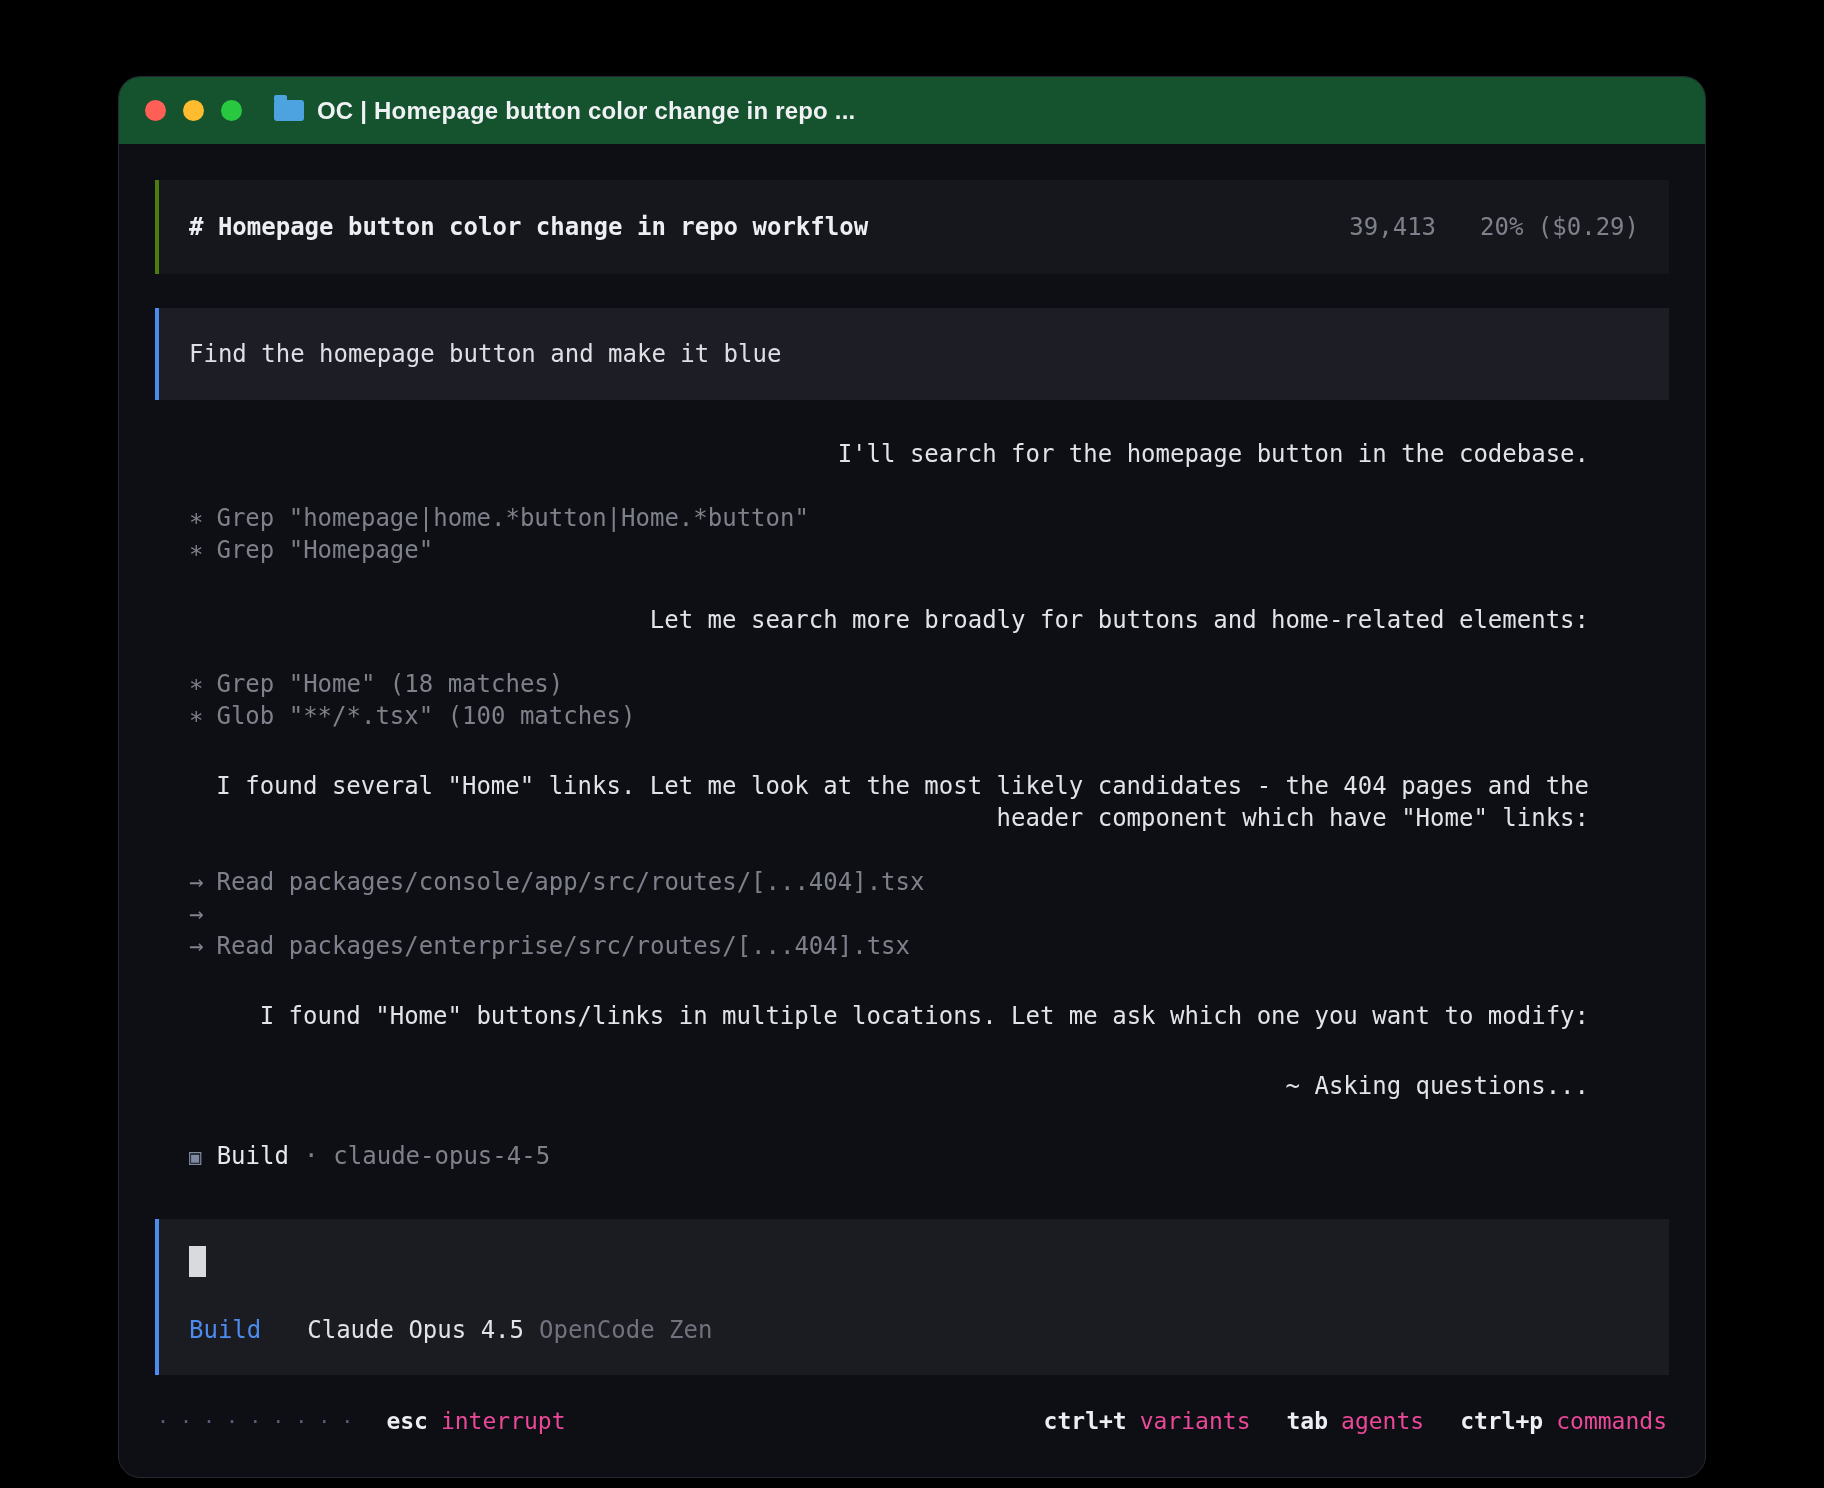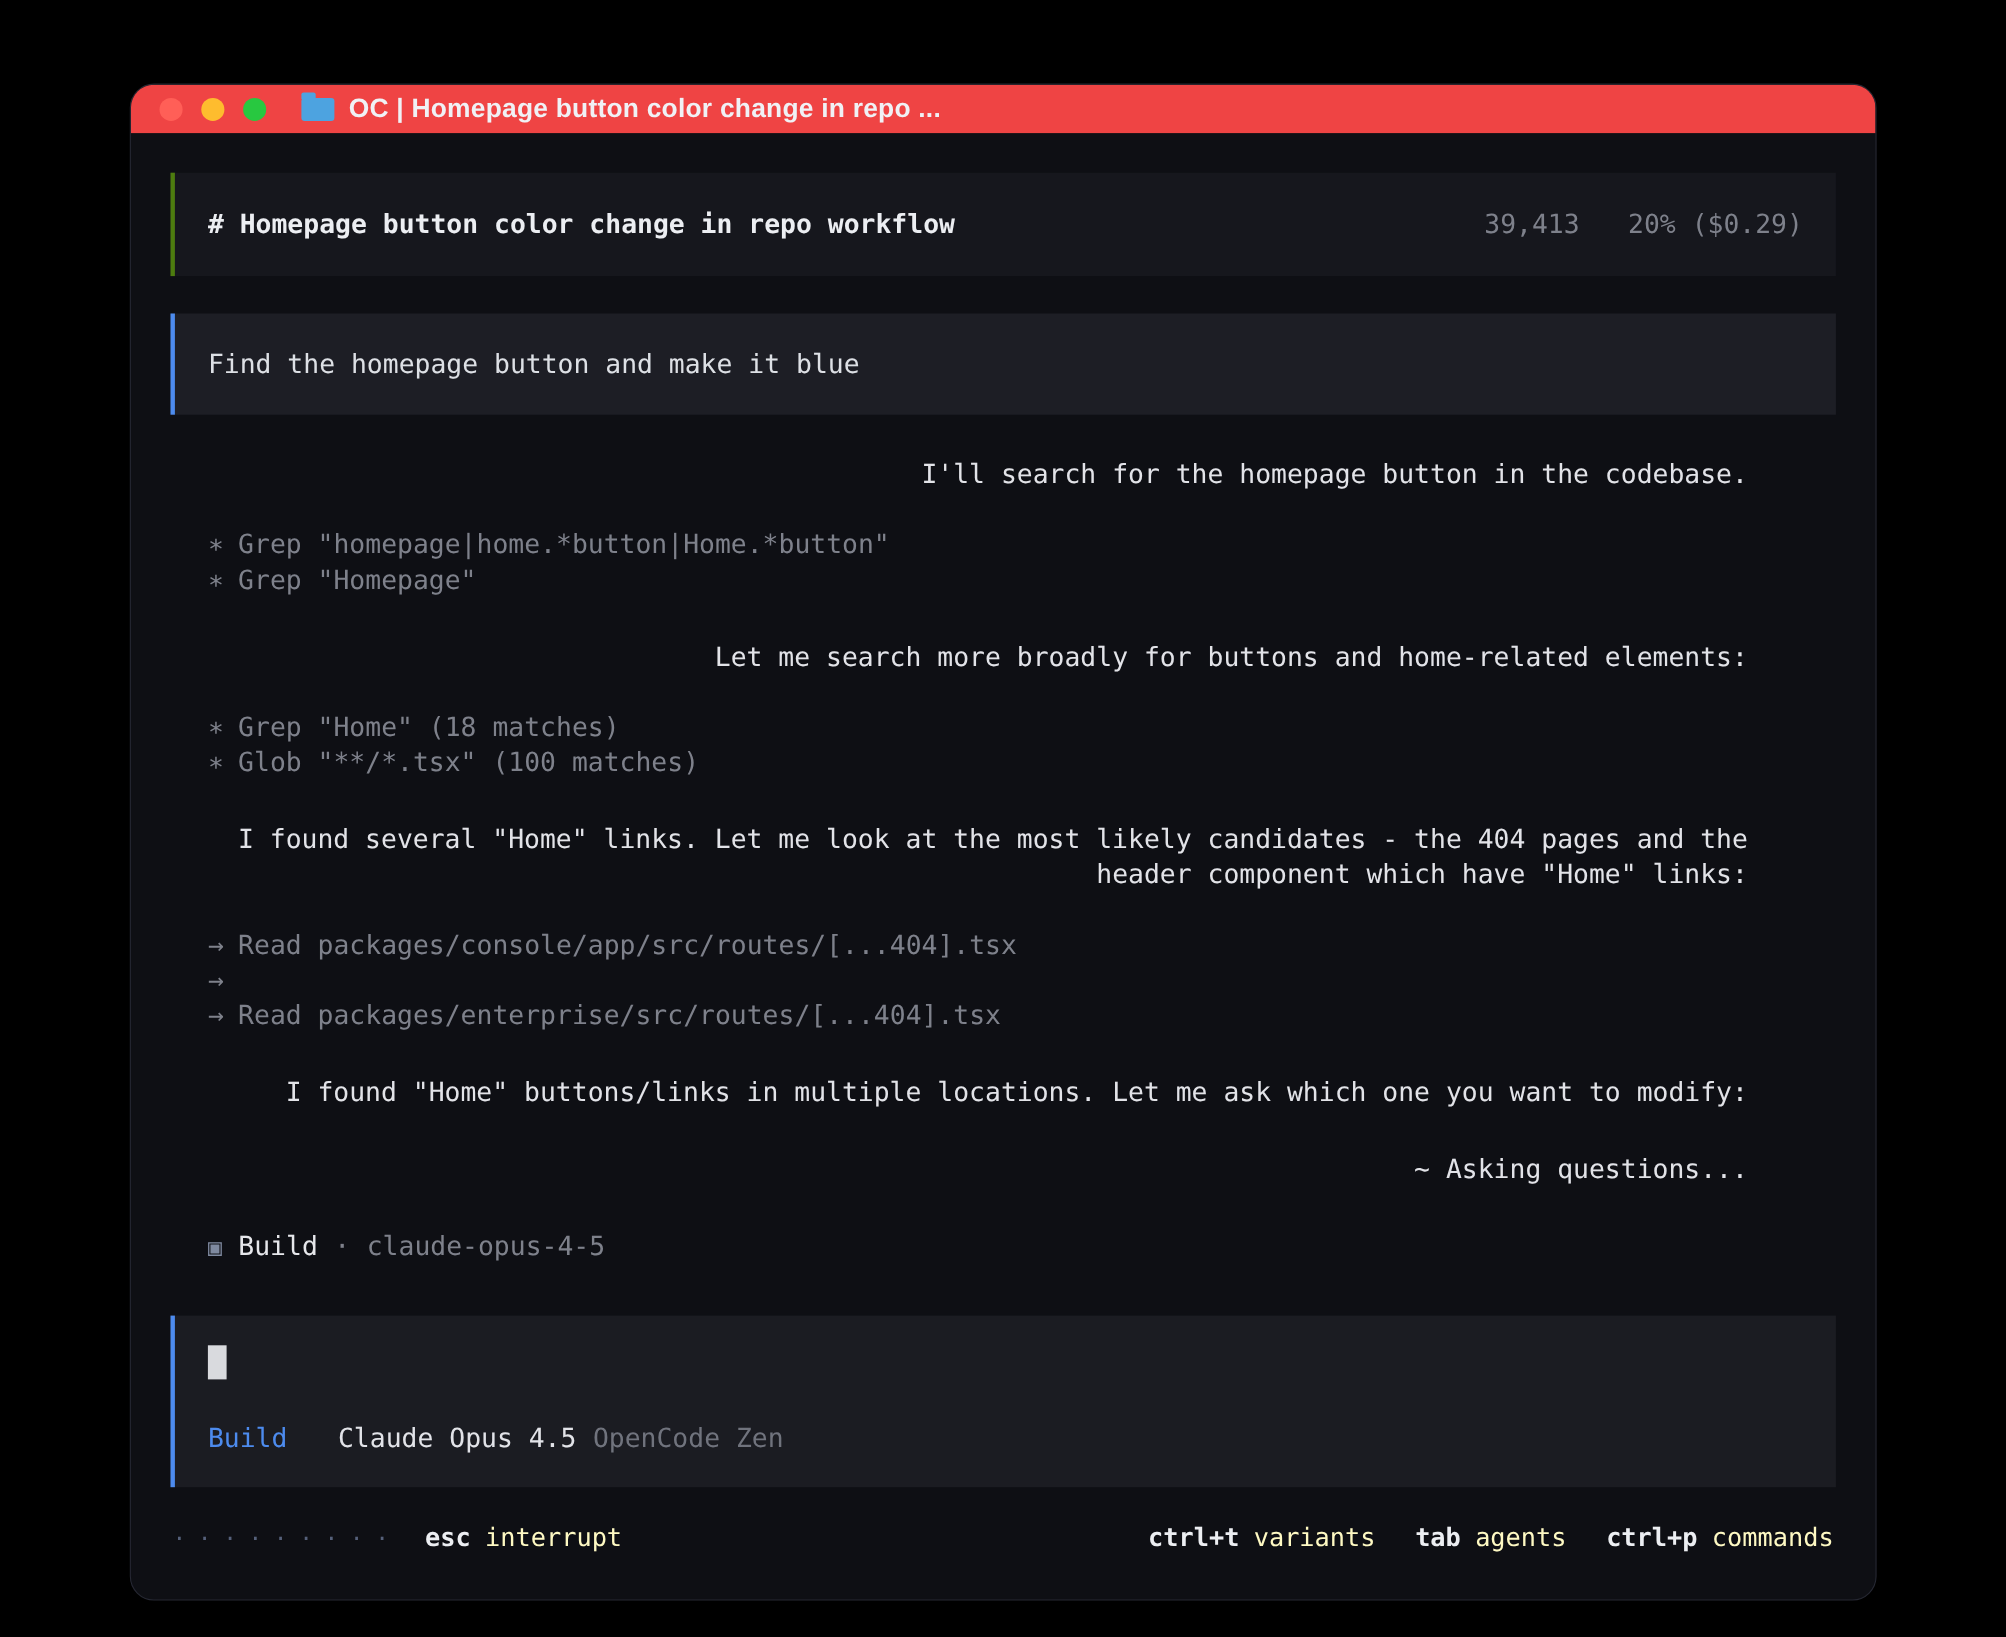--- a/index.html
+++ b/index.html
@@ -11,22 +11,22 @@
   }
   .window {
     width: 1588px;
     margin: 76px auto 0;
     background: #0e0f14;
     border: 1px solid #262833;
     border-radius: 22px;
     overflow: hidden;
   }
   .titlebar {
-    height: 44px;
-    background: #ef4444;
+    height: 67px;
+    background: #14532d;
     display: flex;
     align-items: center;
     padding: 0 26px;
     font-family: "Liberation Sans", sans-serif;
   }
   .lights { display: flex; align-items: center; gap: 17px; }
   .light { width: 21px; height: 21px; border-radius: 50%; display: inline-block; }
   .light.red { background: #ff5f57; }
   .light.yellow { background: #febc2e; }
   .light.green { background: #28c840; }
@@ -101,21 +101,21 @@
     margin-top: 30px;
     padding: 0 2px;
     font-size: 23px;
     white-space: nowrap;
   }
   .footer-left { display: flex; align-items: center; gap: 22px; }
   .footer-right { display: flex; align-items: center; gap: 36px; }
   .spinner { color: #55607a; letter-spacing: 11px; font-size: 20px; }
   .kv { display: flex; gap: 13px; }
   .key { color: #eceef2; font-weight: bold; }
-  .label { color: #fef9c3; }
+  .label { color: #ec4899; }
 </style>
 </head>
 <body>
 
 <div class="window">
 
   <div class="titlebar">
     <div class="lights">
       <span class="light red"></span>
       <span class="light yellow"></span>

